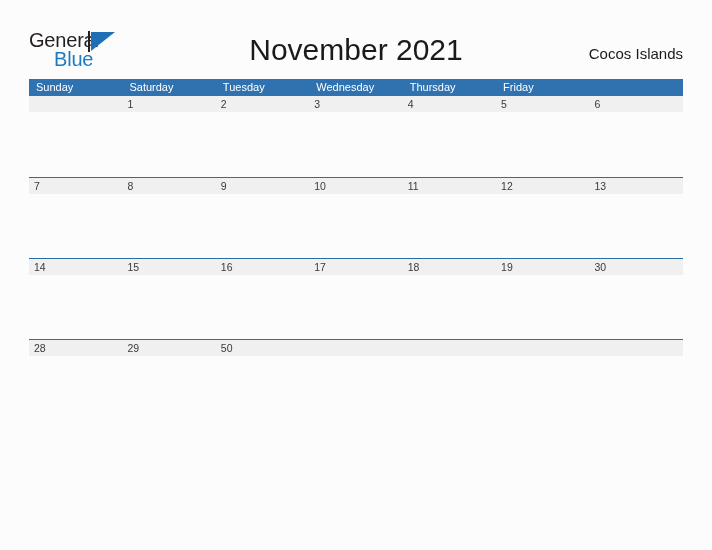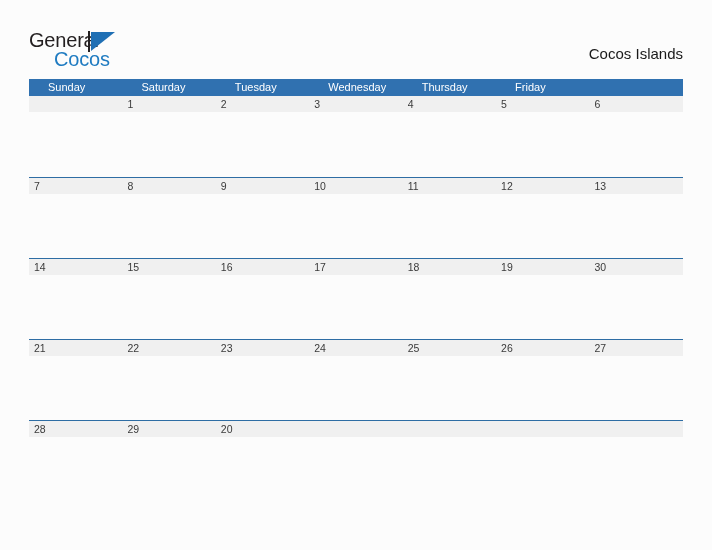--- a/index.html
+++ b/index.html
@@ -108,21 +108,21 @@
   .dow-row {
     display: flex;
     width: 654px;
     height: 17px;
     background: #3071b0;
   }
   .dow-cell {
     width: 93.43px;
     height: 17px;
     box-sizing: border-box;
-    padding-left: 19px;
+    padding-left: 7px;
     font-size: 11px;
     color: #ffffff;
     line-height: 17px;
     white-space: nowrap;
     overflow: hidden;
   }
 
   .week {
     width: 654px;
     height: 81px;
@@ -166,23 +166,24 @@
 <body>
 
 <div class="page">
 
   <div class="header">
 
     <div class="logo">
       <span class="logo-general">General</span>
       <span class="logo-bar"></span>
       <span class="logo-tri"></span>
-      <span class="logo-blue">Cocos</span>
-    </div>
-
+      <span class="logo-blue">Blue</span>
+    </div>
+
+    <div class="cal-title">November 2021</div>
 
     <div class="cal-region">Cocos Islands</div>
 
   </div>
 
   <div class="calendar">
 
     <div class="dow-row">
       <div class="dow-cell">Sunday</div>
       <div class="dow-cell">Saturday</div>
@@ -248,46 +249,26 @@
         <div class="day-body-cell"></div>
         <div class="day-body-cell"></div>
         <div class="day-body-cell"></div>
         <div class="day-body-cell"></div>
         <div class="day-body-cell"></div>
         <div class="day-body-cell"></div>
         <div class="day-body-cell"></div>
       </div>
     </div>
 
-    <div class="week">
-      <div class="week-band">
-        <div class="day-cell">21</div>
-        <div class="day-cell">22</div>
-        <div class="day-cell">23</div>
-        <div class="day-cell">24</div>
-        <div class="day-cell">25</div>
-        <div class="day-cell">26</div>
-        <div class="day-cell">27</div>
-      </div>
-      <div class="day-body">
-        <div class="day-body-cell"></div>
-        <div class="day-body-cell"></div>
-        <div class="day-body-cell"></div>
-        <div class="day-body-cell"></div>
-        <div class="day-body-cell"></div>
-        <div class="day-body-cell"></div>
-        <div class="day-body-cell"></div>
-      </div>
-    </div>
 
     <div class="week">
       <div class="week-band">
         <div class="day-cell">28</div>
         <div class="day-cell">29</div>
-        <div class="day-cell">20</div>
+        <div class="day-cell">50</div>
         <div class="day-cell"></div>
         <div class="day-cell"></div>
         <div class="day-cell"></div>
         <div class="day-cell"></div>
       </div>
       <div class="day-body">
         <div class="day-body-cell"></div>
         <div class="day-body-cell"></div>
         <div class="day-body-cell"></div>
         <div class="day-body-cell"></div>

